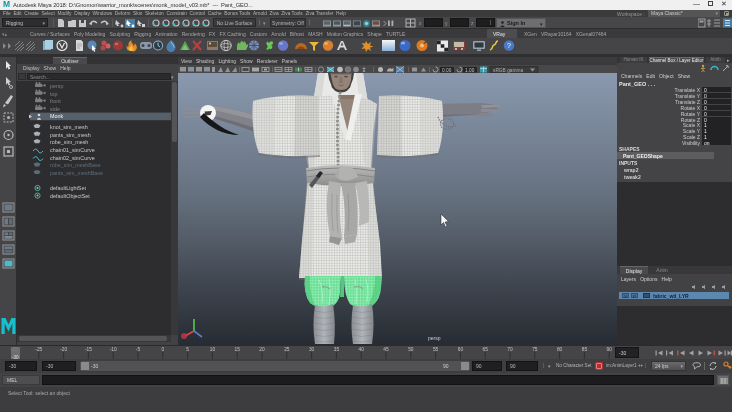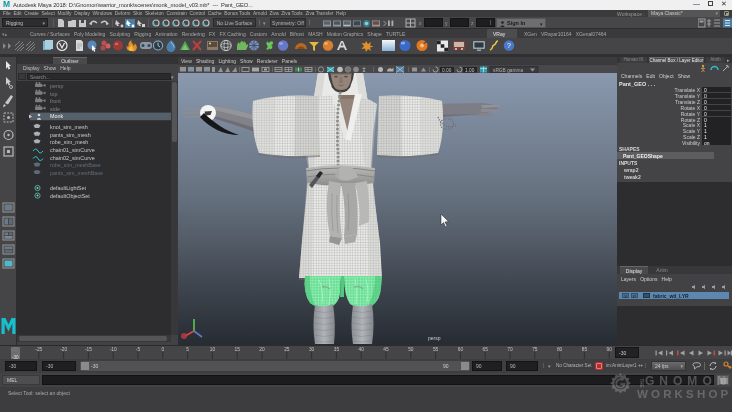--- a/index.html
+++ b/index.html
@@ -758,28 +758,14 @@
     <svg width="10" height="8" style="margin:1px">
           <path d="M1 2h8M1 4h8M1 6h8M3 1v6M6 1v6" stroke="#c8c8c8" stroke-width="0.7"></path>
         </svg>
   </div>
 </div>
 
 <div class="abs" style="left:0;top:387px;width:732px;height:25px;background:#3d3d3f;">
   <div class="abs" style="left:8px;top:3px;font-size:5px;color:#aaa;">Select Tool: select an object</div>
 </div>
 
-<div class="abs" id="gnomon" style="left:600px;top:368px;width:132px;height:44px;">
-  <svg width="132" height="44" viewBox="0 0 132 44" style="opacity:0.36;">
-    <g fill="#b4b4b4">
-      <path d="M20.5 5l2 2.6 3-1.1.6 3.2 3.2.6-1.1 3 2.6 2-2.6 2 1.1 3-3.2.6-.6 3.2-3-1.1-2 2.6-2-2.6-3 1.1-.6-3.2-3.2-.6 1.1-3-2.6-2 2.6-2-1.1-3 3.2-.6.6-3.2 3 1.1z"></path>
-      <circle cx="20.5" cy="15.3" r="6.2" fill="#3a3a3c"></circle>
-      <path d="M20.5 10.2a5.1 5.1 0 1 0 5.1 5.1h-5.1v1.8h3a3.4 3.4 0 1 1-1-4.3l2.3-2.3a5.1 5.1 0 0 0-4.3-1.9z" fill="#b4b4b4"></path>
-      <text x="39.5" y="10.5" font-size="4.6" font-weight="bold" letter-spacing="0" transform="rotate(90 39.5 10.5)" font-family="Liberation Sans">THE</text>
-    </g>
-    <g fill="#b4b4b4" font-family="Liberation Sans">
-      <text x="45" y="16.5" font-size="12" font-weight="bold" letter-spacing="2.6" textLength="83">GNOMON</text>
-      <text x="37" y="29.5" font-size="11.5" font-weight="bold" letter-spacing="0.8" textLength="92">WORKSHOP</text>
-    </g>
-  </svg>
-</div>
 
 </div>
 
 </body></html>

